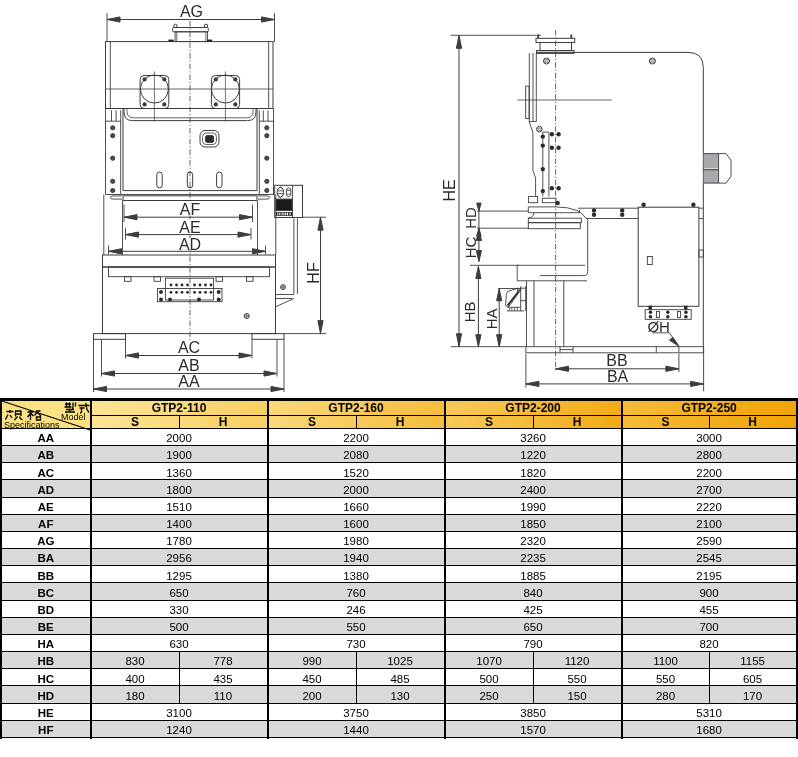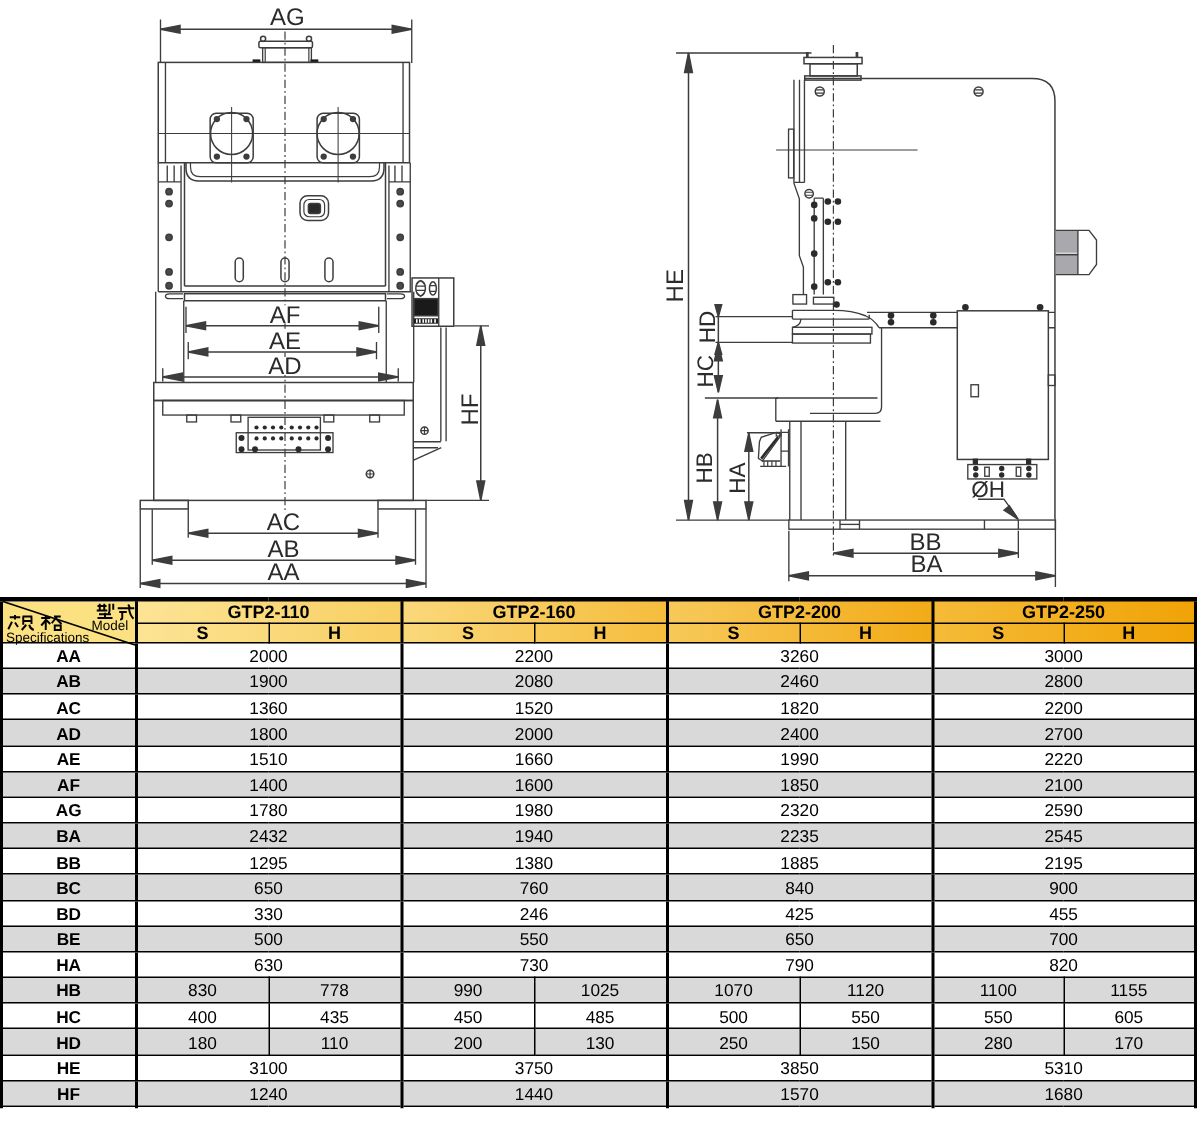--- a/index.html
+++ b/index.html
@@ -493,21 +493,21 @@
             <td class="lbl">AA</td>
             <td class="grp" colspan="2">2000</td>
             <td class="grp" colspan="2">2200</td>
             <td class="grp" colspan="2">3260</td>
             <td class="grp" colspan="2">3000</td>
           </tr>
 <tr class="ev">
             <td class="lbl">AB</td>
             <td class="grp" colspan="2">1900</td>
             <td class="grp" colspan="2">2080</td>
-            <td class="grp" colspan="2">2460</td>
+            <td class="grp" colspan="2">1220</td>
             <td class="grp" colspan="2">2800</td>
           </tr>
 <tr class="odd">
             <td class="lbl">AC</td>
             <td class="grp" colspan="2">1360</td>
             <td class="grp" colspan="2">1520</td>
             <td class="grp" colspan="2">1820</td>
             <td class="grp" colspan="2">2200</td>
           </tr>
 <tr class="ev">
@@ -533,21 +533,21 @@
           </tr>
 <tr class="odd">
             <td class="lbl">AG</td>
             <td class="grp" colspan="2">1780</td>
             <td class="grp" colspan="2">1980</td>
             <td class="grp" colspan="2">2320</td>
             <td class="grp" colspan="2">2590</td>
           </tr>
 <tr class="ev">
             <td class="lbl">BA</td>
-            <td class="grp" colspan="2">2432</td>
+            <td class="grp" colspan="2">2956</td>
             <td class="grp" colspan="2">1940</td>
             <td class="grp" colspan="2">2235</td>
             <td class="grp" colspan="2">2545</td>
           </tr>
 <tr class="odd">
             <td class="lbl">BB</td>
             <td class="grp" colspan="2">1295</td>
             <td class="grp" colspan="2">1380</td>
             <td class="grp" colspan="2">1885</td>
             <td class="grp" colspan="2">2195</td>

